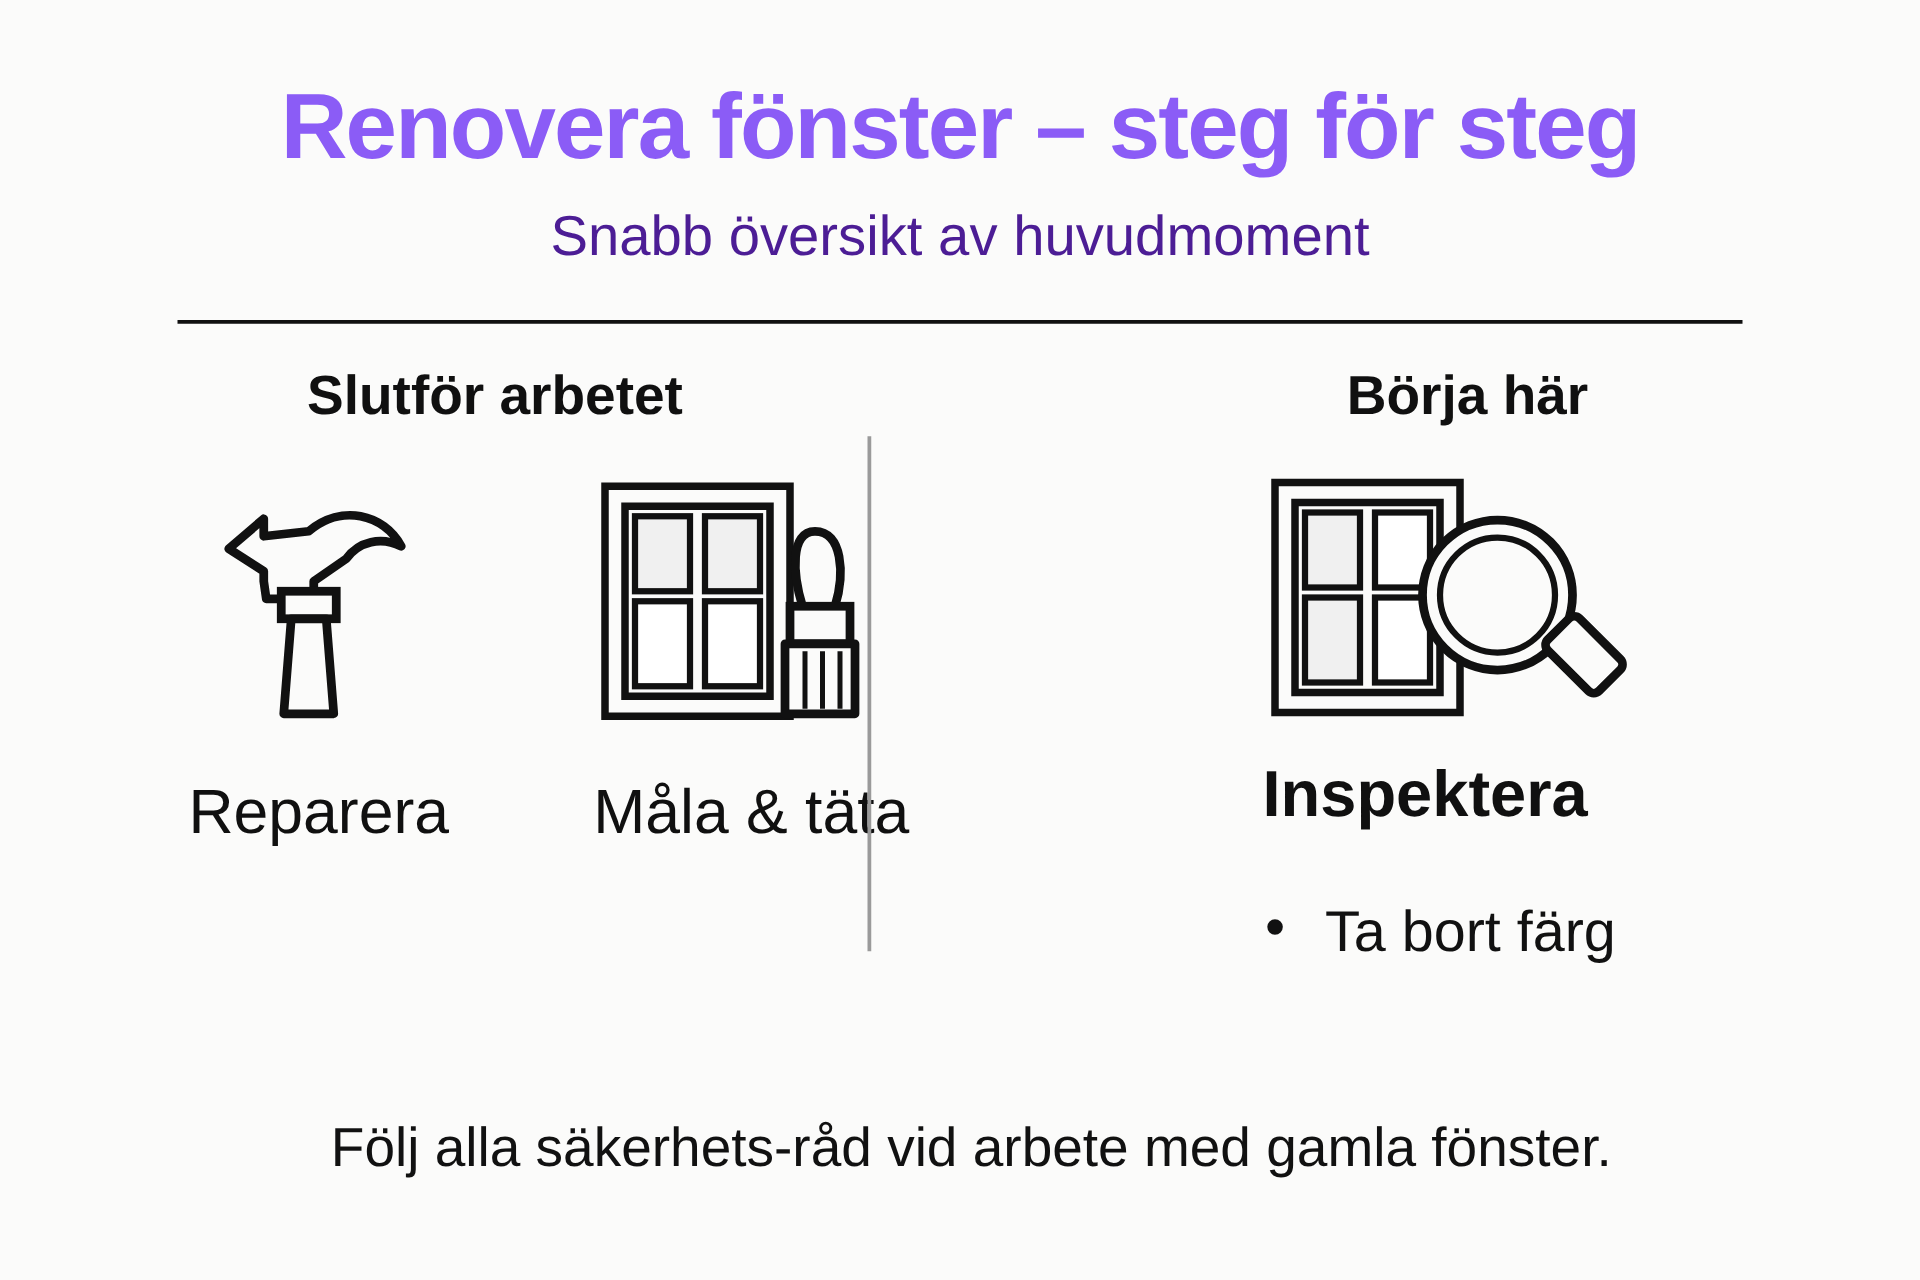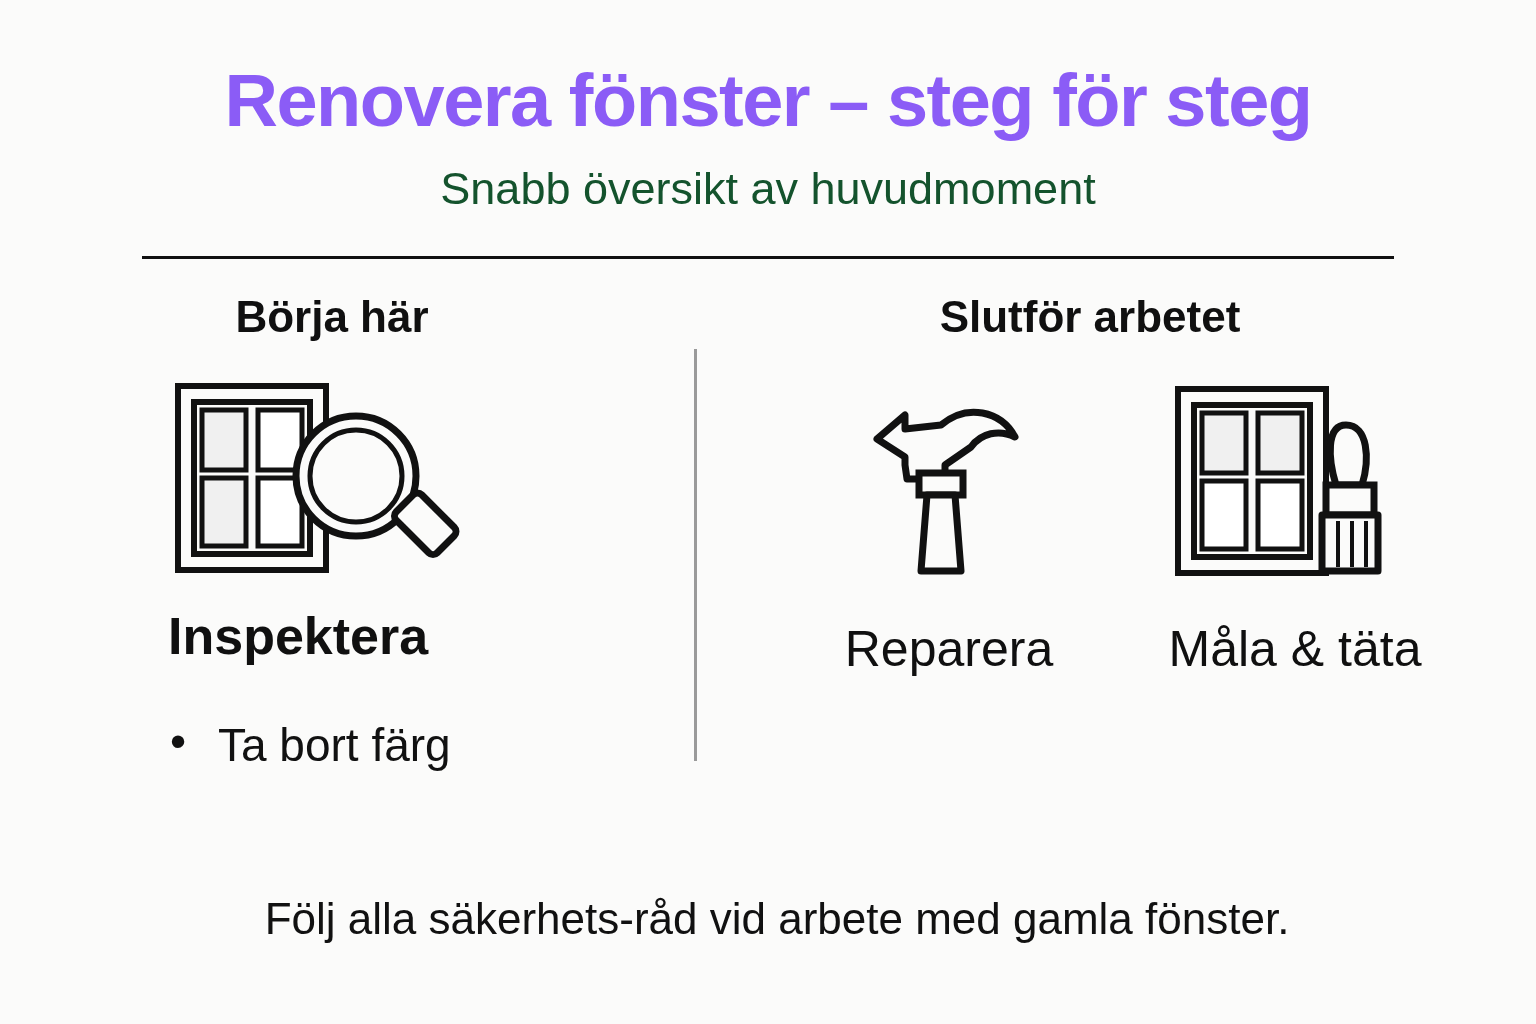--- a/index.html
+++ b/index.html
@@ -34,21 +34,21 @@
     letter-spacing: -1.5px;
     line-height: 1.06;
     margin: 0;
     color: #8b5cf6;
   }
   .subtitle {
     font-size: 45px;
     font-weight: 400;
     line-height: 1.2;
     margin: 22px 0 0 0;
-    color: #14532d;
+    color: #4c1d95;
   }
 
   .divider {
     width: 1252px;
     height: 3px;
     background: #111111;
     margin: 40px auto 0 auto;
   }
 
   
@@ -173,49 +173,20 @@
   <div class="header">
     <h1 class="title">Renovera fönster – steg för steg</h1>
     <p class="subtitle">Snabb översikt av huvudmoment</p>
   </div>
 
   <div class="divider"></div>
 
   <div class="columns">
 
     <div class="vrule"></div>
-
-    <div class="col col-left">
-      <h2 class="col-heading">Börja här</h2>
-
-      <div class="icon-row-left">
-        <span>
-          <svg width="300" height="200" viewBox="0 0 300 200">
-
-            <rect x="8" y="8" width="148" height="184" fill="none" stroke="#111" stroke-width="6"></rect>
-            <rect x="24" y="24" width="116" height="152" fill="none" stroke="#111" stroke-width="6"></rect>
-
-            <rect x="32" y="32" width="44" height="60" fill="#f0f0f0" stroke="#111" stroke-width="5"></rect>
-            <rect x="32" y="100" width="44" height="68" fill="#f0f0f0" stroke="#111" stroke-width="5"></rect>
-            <rect x="88" y="32" width="44" height="60" fill="#ffffff" stroke="#111" stroke-width="5"></rect>
-            <rect x="88" y="100" width="44" height="68" fill="#ffffff" stroke="#111" stroke-width="5"></rect>
-
-            <circle cx="186" cy="98" r="60" fill="#fbfbfa" stroke="#111" stroke-width="7"></circle>
-            <circle cx="186" cy="98" r="46" fill="none" stroke="#111" stroke-width="5"></circle>
-            <rect x="222" y="138" width="36" height="58" rx="6" transform="rotate(-45 222 138)" fill="#fbfbfa" stroke="#111" stroke-width="7"></rect>
-          </svg>
-        </span>
-      </div>
-
-      <p class="step-name-left">Inspektera</p>
-
-      <ul class="bullets">
-        <li>Ta bort färg</li>
-      </ul>
-    </div>
 
     <div class="col col-right">
       <h2 class="col-heading">Slutför arbetet</h2>
 
       <div class="right-items">
 
         <div class="right-item">
           <div class="icon-wrap">
             <span>
               <svg width="200" height="210" viewBox="0 0 200 210">
@@ -253,17 +224,46 @@
                 <line x1="182" y1="140" x2="182" y2="186" stroke="#111" stroke-width="4"></line>
                 <line x1="196" y1="140" x2="196" y2="186" stroke="#111" stroke-width="4"></line>
               </svg>
             </span>
           </div>
           <p class="step-name-right">Måla &amp; täta</p>
         </div>
 
       </div>
     </div>
+
+    <div class="col col-left">
+      <h2 class="col-heading">Börja här</h2>
+
+      <div class="icon-row-left">
+        <span>
+          <svg width="300" height="200" viewBox="0 0 300 200">
+
+            <rect x="8" y="8" width="148" height="184" fill="none" stroke="#111" stroke-width="6"></rect>
+            <rect x="24" y="24" width="116" height="152" fill="none" stroke="#111" stroke-width="6"></rect>
+
+            <rect x="32" y="32" width="44" height="60" fill="#f0f0f0" stroke="#111" stroke-width="5"></rect>
+            <rect x="32" y="100" width="44" height="68" fill="#f0f0f0" stroke="#111" stroke-width="5"></rect>
+            <rect x="88" y="32" width="44" height="60" fill="#ffffff" stroke="#111" stroke-width="5"></rect>
+            <rect x="88" y="100" width="44" height="68" fill="#ffffff" stroke="#111" stroke-width="5"></rect>
+
+            <circle cx="186" cy="98" r="60" fill="#fbfbfa" stroke="#111" stroke-width="7"></circle>
+            <circle cx="186" cy="98" r="46" fill="none" stroke="#111" stroke-width="5"></circle>
+            <rect x="222" y="138" width="36" height="58" rx="6" transform="rotate(-45 222 138)" fill="#fbfbfa" stroke="#111" stroke-width="7"></rect>
+          </svg>
+        </span>
+      </div>
+
+      <p class="step-name-left">Inspektera</p>
+
+      <ul class="bullets">
+        <li>Ta bort färg</li>
+      </ul>
+    </div>
   </div>
 
   <div class="footer-note">Följ alla säkerhets-råd vid arbete med gamla fönster.</div>
 
 </div>
 
 </body></html>

